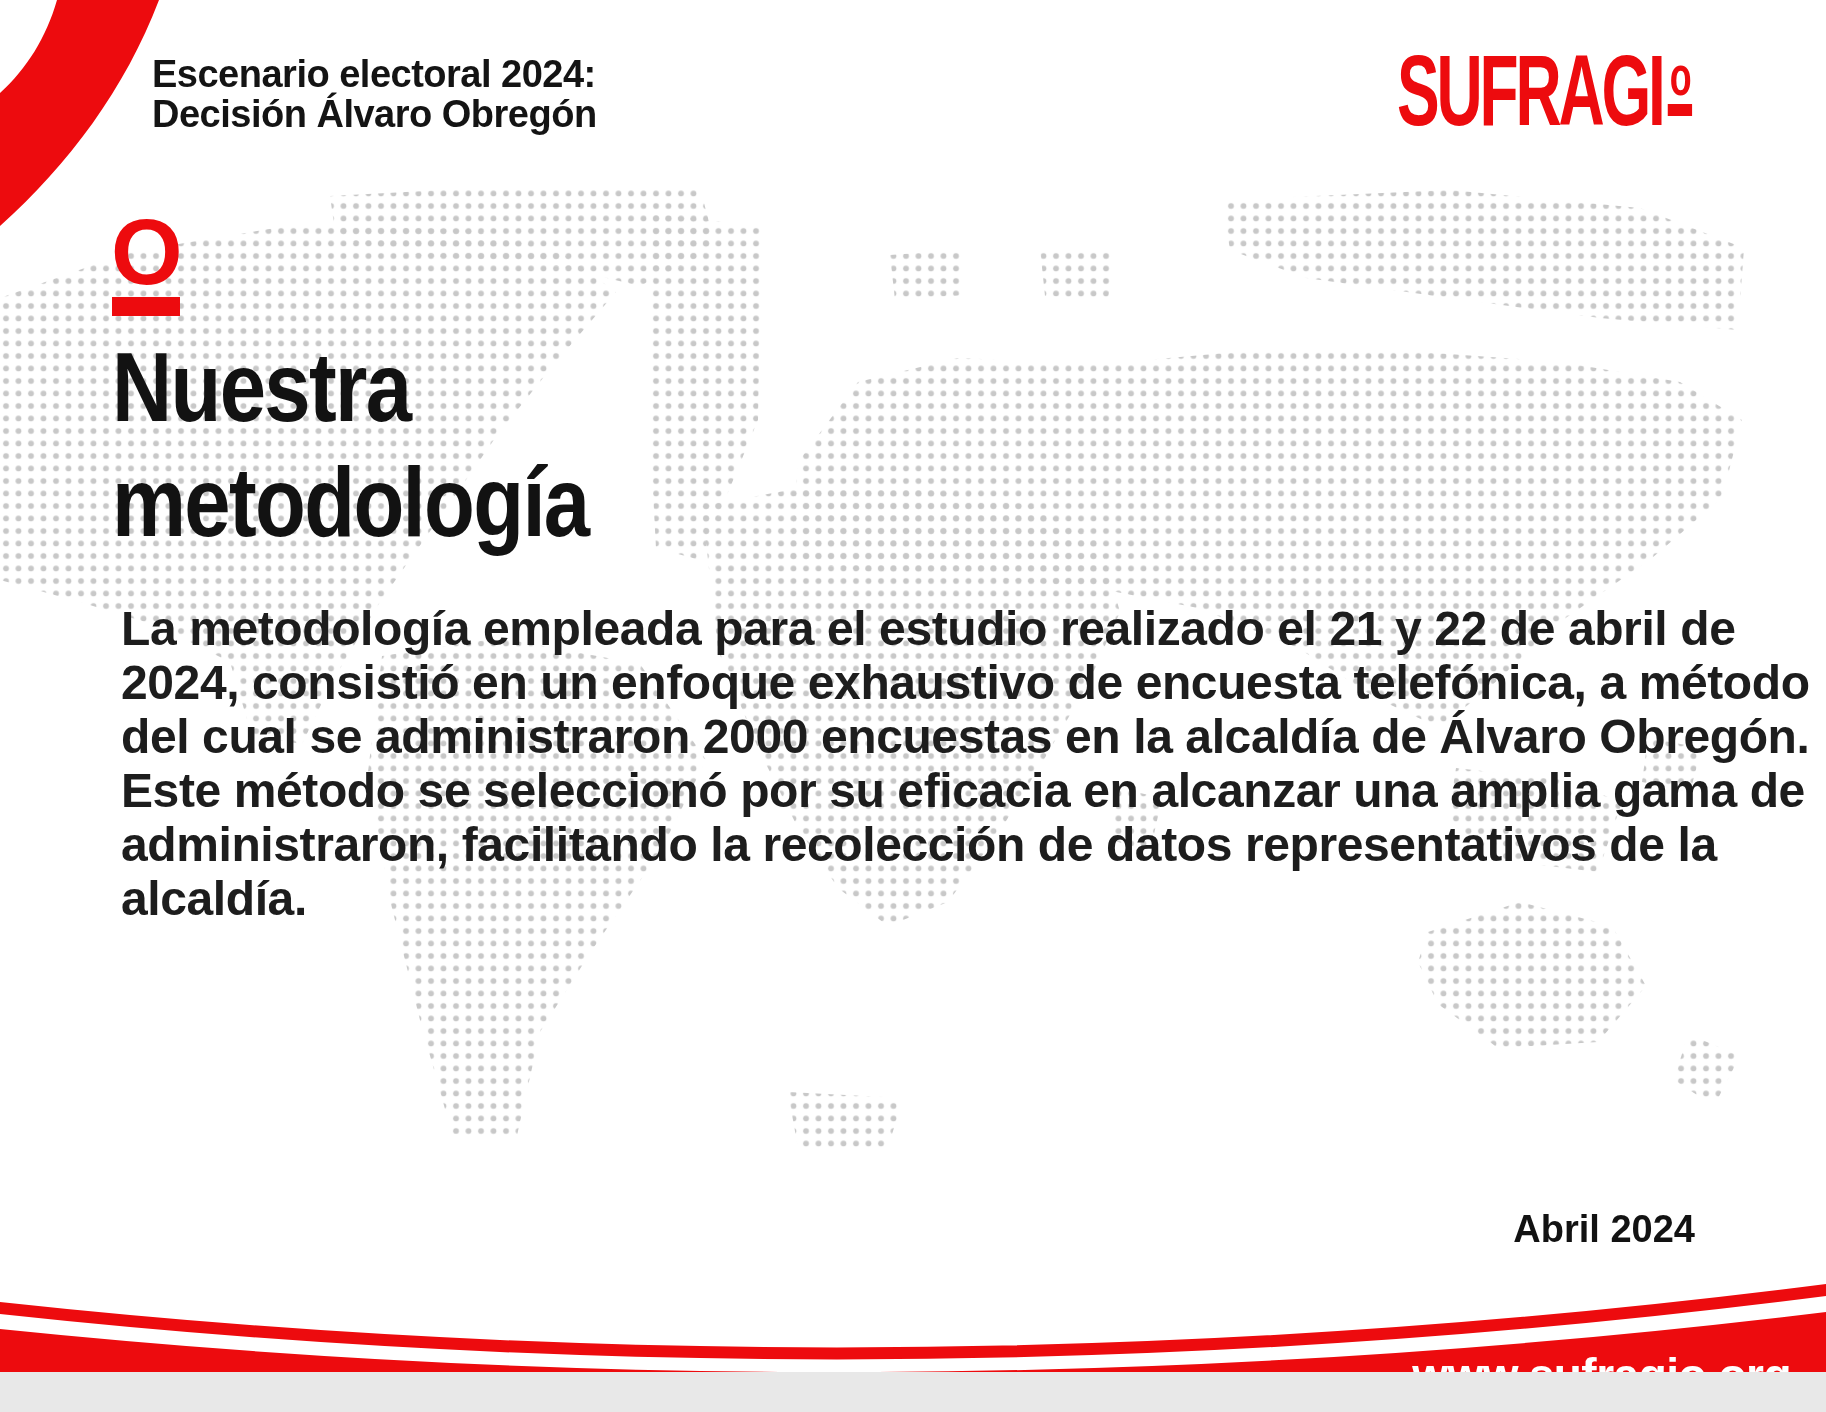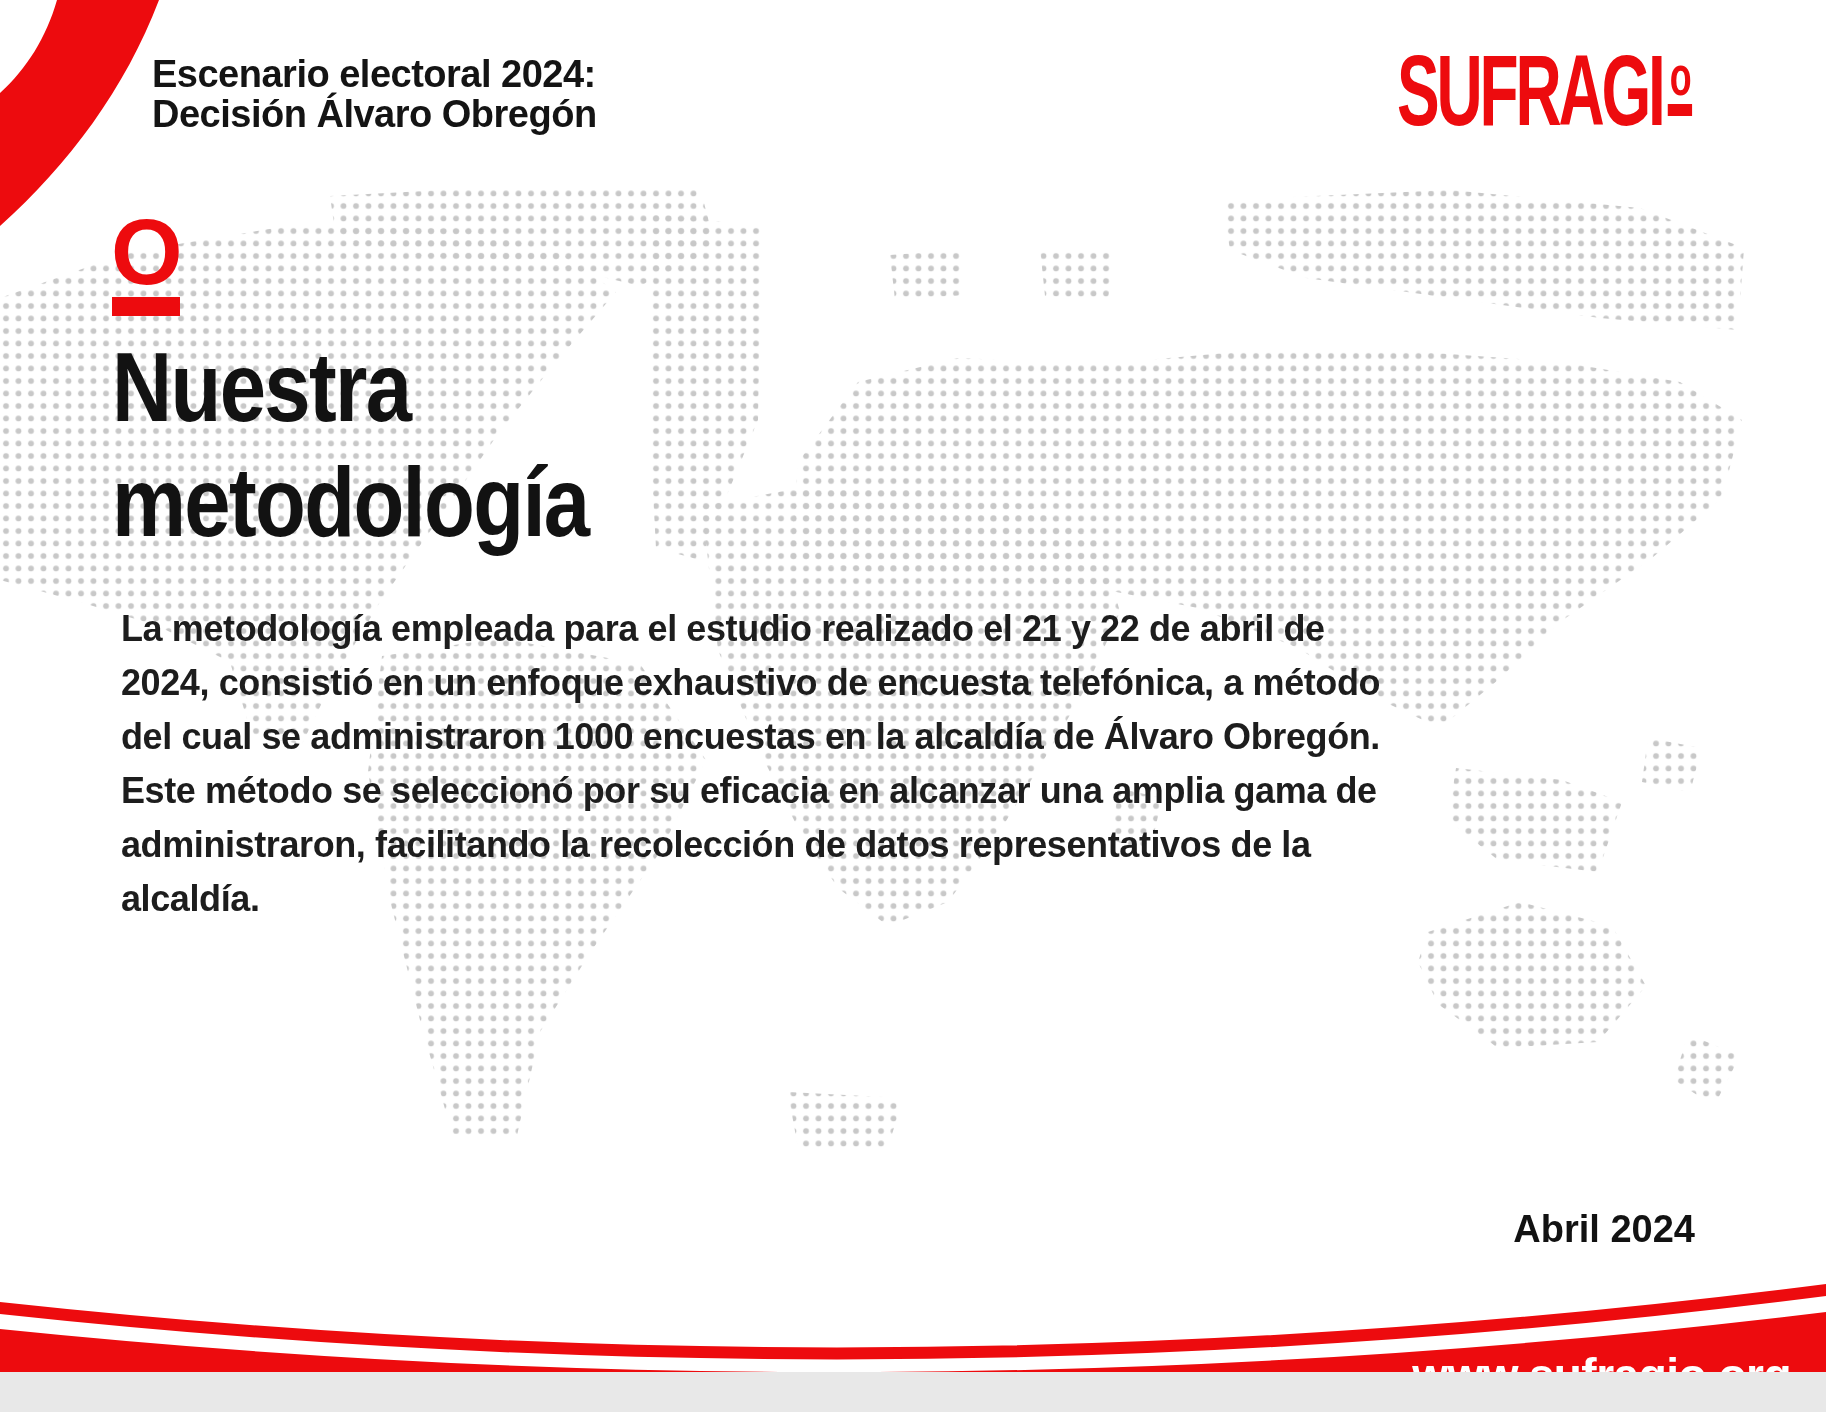--- a/index.html
+++ b/index.html
@@ -57,21 +57,21 @@
   .title{
     left:112px;top:330px;z-index:5;
     font-weight:bold;font-size:98px;line-height:115px;
     letter-spacing:-2px;color:#121212;
     transform:scaleX(0.85);transform-origin:0 0;
     white-space:nowrap;
   }
   
   .body-text{
     left:121px;top:602px;z-index:5;
-    font-weight:bold;font-size:36px;line-height:54px;
+    font-weight:bold;font-size:48px;line-height:54px;
     letter-spacing:-0.4px;color:#1d1d1d;
     white-space:nowrap;
   }
   
   .date{
     right:131px;top:1208px;z-index:5;
     font-weight:bold;font-size:38px;color:#121212;margin-left:37px;
   }
   
   .wave-svg{position:absolute;left:0;top:0;z-index:6;pointer-events:none;}
@@ -128,21 +128,21 @@
   <div class="abs o-underline"></div>
 
   <div class="abs title">
     <div>Nuestra</div>
     <div>metodología</div>
   </div>
 
   <div class="abs body-text">
     <div>La metodología empleada para el estudio realizado el 21 y 22 de abril de</div>
     <div>2024, consistió en un enfoque exhaustivo de encuesta telefónica, a método</div>
-    <div>del cual se administraron 1000 encuestas en la alcaldía de Álvaro Obregón.</div>
+    <div>del cual se administraron 2000 encuestas en la alcaldía de Álvaro Obregón.</div>
     <div>Este método se seleccionó por su eficacia en alcanzar una amplia gama de</div>
     <div>administraron, facilitando la recolección de datos representativos de la</div>
     <div>alcaldía.</div>
   </div>
 
   <div class="abs date">Abril 2024</div>
 
   <svg class="wave-svg" width="1826" height="1412" viewBox="0 0 1826 1412" aria-hidden="true">
     <path class="red-fill" d="M0,1302 Q913,1401 1826,1284 L1826,1296 Q913,1413 0,1314 Z"></path>
     <path class="red-fill" d="M0,1329 Q913,1423 1826,1312 L1826,1412 L0,1412 Z"></path>

